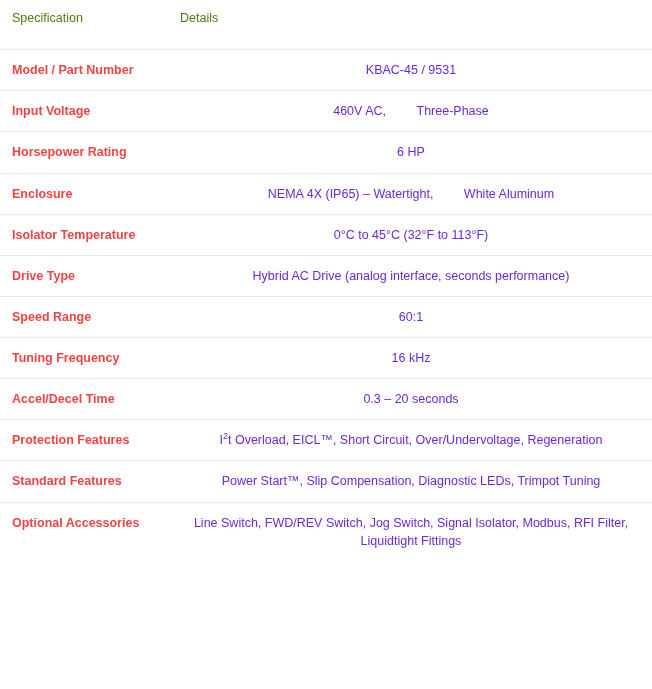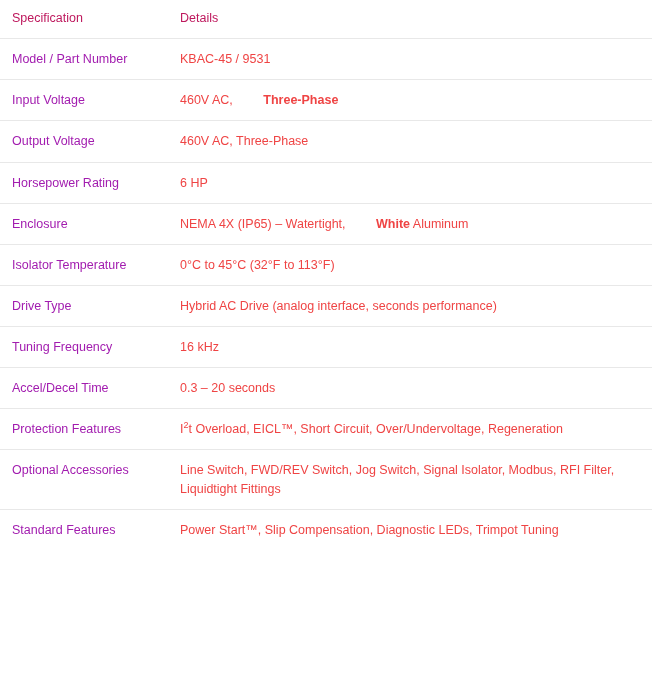--- a/index.html
+++ b/index.html
@@ -26,37 +26,38 @@
   .spec-table td {
     text-align: left;
     vertical-align: top;
     padding: 11px 10px 11px 12px;
     font-size: 12.5px;
     line-height: 1.45;
     border-bottom: 1px solid #e8e8e8;
   }
   .spec-table thead th {
     font-weight: normal;
-    color: #be185d;
+    color: #4d7c0f;
     padding-top: 9px;
-    padding-bottom: 11px;
+    padding-bottom: 22px;
     font-size: 12.5px;
   }
   .spec-table tbody td.spec-name {
-    font-weight: normal;
-    color: #a21caf;
+    font-weight: bold;
+    color: #ef4444;
   }
   .spec-table tbody td.spec-value {
-    color: #ef4444;
+    color: #6d28d9;
     font-weight: normal;
+    text-align: center;
   }
   .spec-table tbody tr:last-child td {
     border-bottom: none;
   }
-  .b { font-weight: bold; margin-left: 27px; }
+  .b { font-weight: normal; margin-left: 27px; }
   sup { font-size: 0.72em; vertical-align: super; line-height: 0; }
 </style>
 </head>
 <body>
 
 <table class="spec-table">
   <colgroup>
     <col class="col-spec">
     <col class="col-details">
   </colgroup>
@@ -69,53 +70,53 @@
   <tbody>
       <tr>
         <td class="spec-name">Model / Part Number</td>
         <td class="spec-value">KBAC-45 / 9531</td>
       </tr>
       <tr>
         <td class="spec-name">Input Voltage</td>
         <td class="spec-value">460V AC, <span class="b">Three-Phase</span></td>
       </tr>
       <tr>
-        <td class="spec-name">Output Voltage</td>
-        <td class="spec-value">460V AC, Three-Phase</td>
-      </tr>
-      <tr>
         <td class="spec-name">Horsepower Rating</td>
         <td class="spec-value">6 HP</td>
       </tr>
       <tr>
         <td class="spec-name">Enclosure</td>
         <td class="spec-value">NEMA 4X (IP65) – Watertight, <span class="b">White</span> Aluminum</td>
       </tr>
       <tr>
         <td class="spec-name">Isolator Temperature</td>
         <td class="spec-value">0°C to 45°C (32°F to 113°F)</td>
       </tr>
       <tr>
         <td class="spec-name">Drive Type</td>
         <td class="spec-value">Hybrid AC Drive (analog interface, seconds performance)</td>
       </tr>
       <tr>
+        <td class="spec-name">Speed Range</td>
+        <td class="spec-value">60:1</td>
+      </tr>
+      <tr>
         <td class="spec-name">Tuning Frequency</td>
         <td class="spec-value">16 kHz</td>
       </tr>
       <tr>
         <td class="spec-name">Accel/Decel Time</td>
         <td class="spec-value">0.3 – 20 seconds</td>
       </tr>
       <tr>
         <td class="spec-name">Protection Features</td>
         <td class="spec-value">I<sup>2</sup>t Overload, EICL™, Short Circuit, Over/Undervoltage, Regeneration</td>
       </tr>
       <tr>
+        <td class="spec-name">Standard Features</td>
+        <td class="spec-value">Power Start™, Slip Compensation, Diagnostic LEDs, Trimpot Tuning</td>
+      </tr>
+      <tr>
         <td class="spec-name">Optional Accessories</td>
         <td class="spec-value">Line Switch, FWD/REV Switch, Jog Switch, Signal Isolator, Modbus, RFI Filter, Liquidtight Fittings</td>
-      </tr>
-      <tr>
-        <td class="spec-name">Standard Features</td>
-        <td class="spec-value">Power Start™, Slip Compensation, Diagnostic LEDs, Trimpot Tuning</td>
       </tr>
     </tbody>
 </table>
 
 </body></html>

